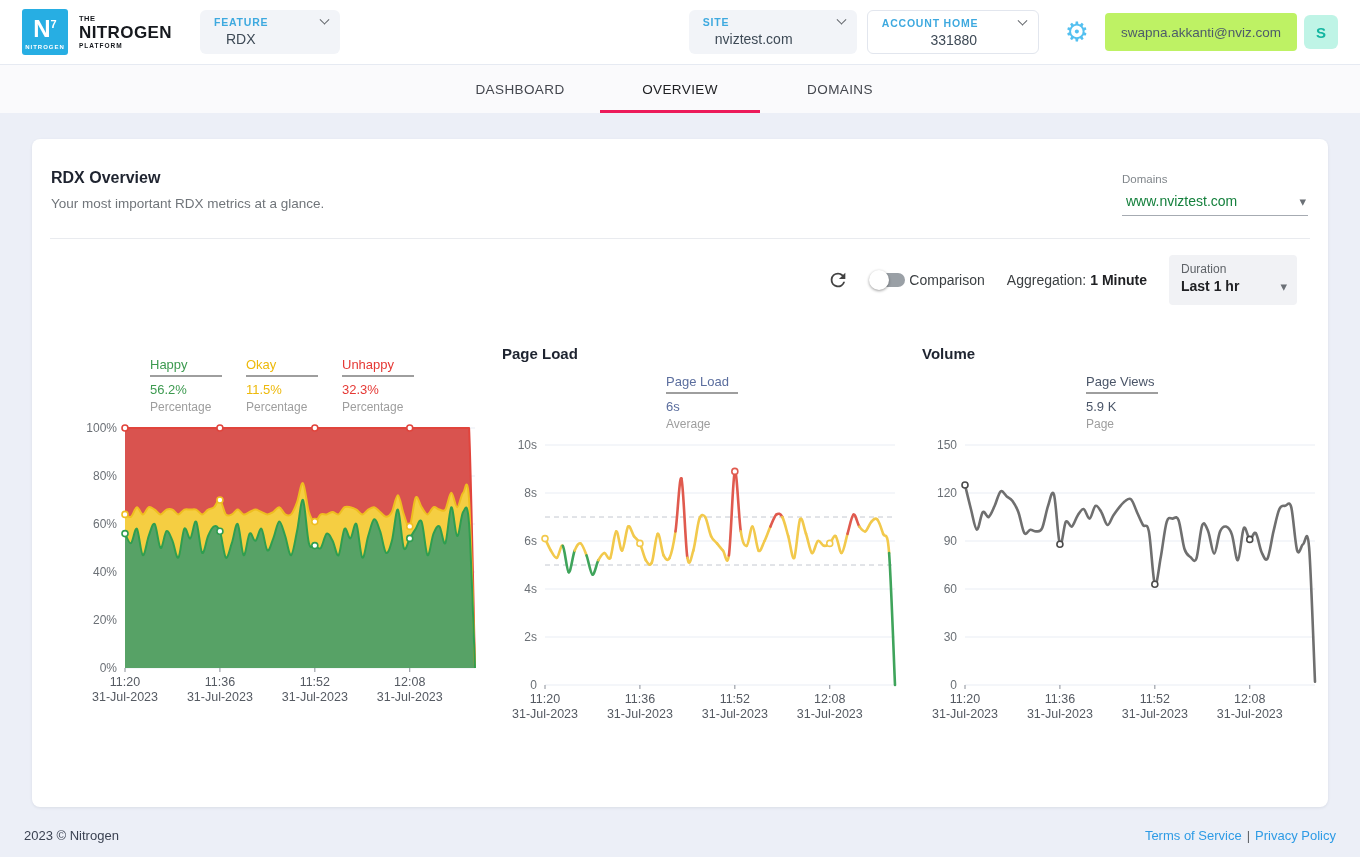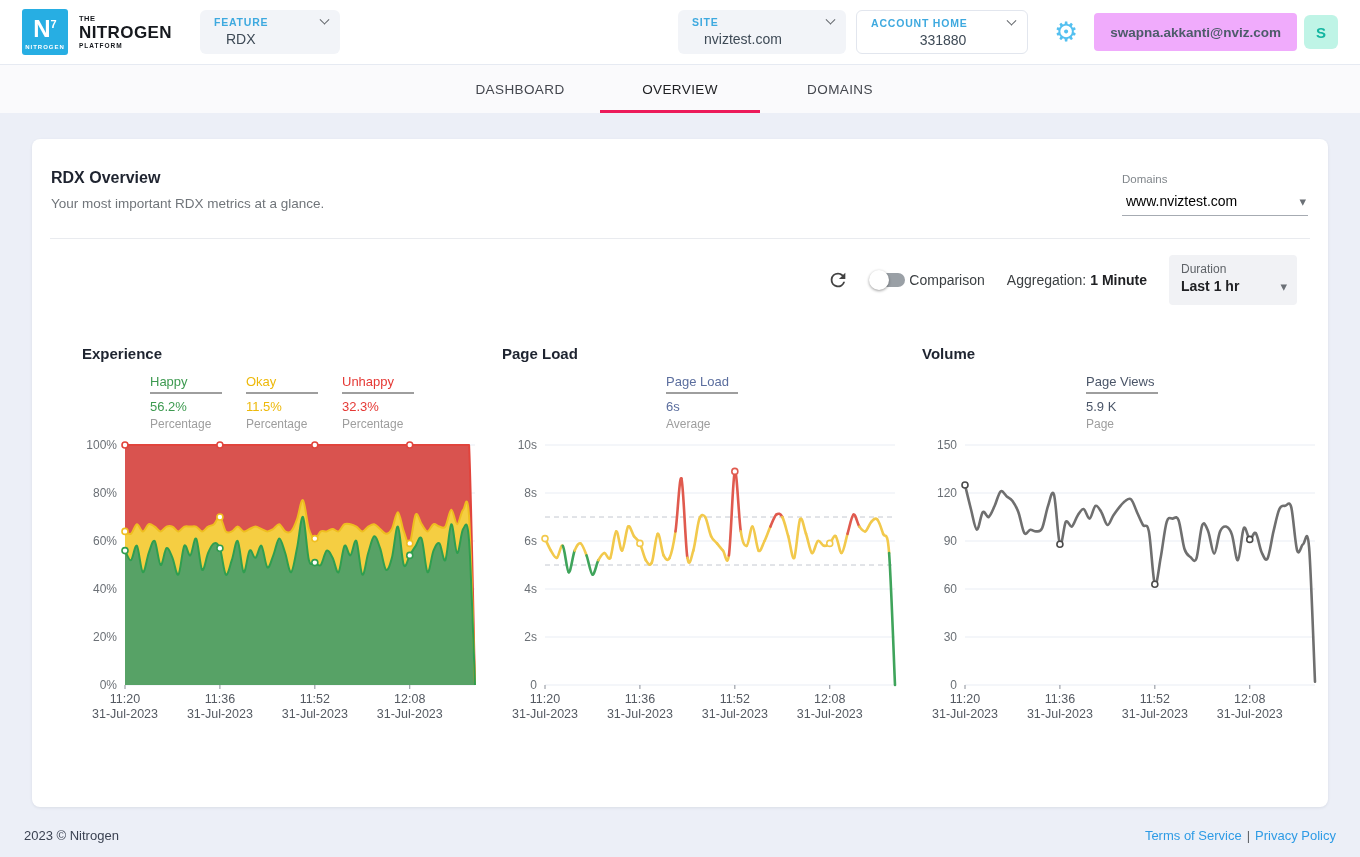--- a/index.html
+++ b/index.html
@@ -23,39 +23,39 @@
   .hdr-top { display:flex; justify-content:space-between; align-items:center; }
   .hdr-label { font-size:10.5px; font-weight:700; color:#3EA9DF; letter-spacing:.8px; }
   .hdr-value { font-size:14px; color:#3E4A56; margin-top:3px; padding-left:12px; }
   .hdr-value.centered { text-align:center; padding-left:0; }
   .chev { width:7px; height:7px; border-right:1.8px solid #5F6368; border-bottom:1.8px solid #5F6368; transform:rotate(45deg) translate(-2px,-2px); }
 
   .spacer { flex:1; }
   .site-box { margin-right:10px; width:168px; }
   .acct-box { margin-right:26px; }
   .gear { font-size:27px; color:#54C0F0; margin-right:16px; cursor:pointer; line-height:1; }
-  .email-chip { height:38px; background:#f0abfc; border-radius:4px; display:flex; align-items:center; padding:0 16px; font-size:13.5px; font-weight:700; color:#4D5B6A; margin-right:7px; cursor:pointer; }
+  .email-chip { height:38px; background:#bef264; border-radius:4px; display:flex; align-items:center; padding:0 16px; font-size:13.5px; font-weight:400; color:#4D5B6A; margin-right:7px; cursor:pointer; }
   .avatar { width:34px; height:34px; border-radius:6px; background:#BFF4E6; color:#12B5A0; font-size:15px; font-weight:700; display:flex; align-items:center; justify-content:center; cursor:pointer; }
 
   
   .tabs { height:48px; background:#FAFAFC; display:flex; justify-content:center; flex:0 0 auto; }
   .tab { width:160px; display:flex; align-items:center; justify-content:center; font-size:13.5px; font-weight:500; color:#44474E; letter-spacing:.4px; position:relative; cursor:pointer; }
   .tab.active { color:#202124; }
   .tab.active::after { content:""; position:absolute; left:0; right:0; bottom:0; height:3px; background:#EC1A5A; }
 
   
   .content { flex:1; padding:26px 32px 0; }
   .card { background:#fff; border-radius:8px; box-shadow:0 1px 3px rgba(60,64,90,.10); height:668px; }
   .card-head { display:flex; justify-content:space-between; padding:30px 20px 0 19px; }
   .page-title { font-size:16px; font-weight:700; color:#1F2430; }
   .page-sub { font-size:13.5px; color:#70757A; margin-top:9px; }
   .domains { width:186px; padding-top:4px; }
   .domains-label { font-size:11.5px; color:#80868B; }
   .domains-value-row { display:flex; justify-content:space-between; align-items:center; border-bottom:1px solid #A6ABB2; padding:8px 2px 6px 4px; cursor:pointer; }
-  .domains-value { font-size:14px; color:#000000; }
+  .domains-value { font-size:14px; color:#15803d; }
   .caret { font-size:13px; color:#6B7076; line-height:1; }
 
   .divider { height:1px; background:#E9EBEF; margin:22px 18px 0 18px; }
 
   .toolbar { display:flex; align-items:center; justify-content:flex-end; gap:22px; padding:16px 31px 0 0; height:66px; }
   .refresh-btn { width:22px; height:22px; cursor:pointer; }
   .toggle-row { display:flex; align-items:center; gap:4px; }
   .switch { width:34px; height:14px; background:#9AA0A6; border-radius:7px; position:relative; cursor:pointer; }
   .knob { position:absolute; left:-2px; top:-3px; width:20px; height:20px; background:#fff; border-radius:50%; box-shadow:0 1px 3px rgba(0,0,0,.4); }
   .tool-text { font-size:14px; color:#3C4043; }
@@ -169,21 +169,20 @@
         <div class="duration-row">
           <span class="duration-value">Last 1 hr</span>
           <span class="caret">▾</span>
         </div>
       </div>
     </div>
 
     <div class="charts-row">
 
       <div class="chart">
-        <div class="chart-title">Experience</div>
         <div class="stats">
           <div class="stat">
             <div class="stat-label" style="color: rgb(61, 154, 80);">Happy</div>
             <div class="stat-value" style="color: rgb(61, 154, 80);">56.2%</div>
             <div class="stat-sub">Percentage</div>
           </div>
           <div class="stat">
             <div class="stat-label" style="color: rgb(237, 185, 11);">Okay</div>
             <div class="stat-value" style="color: rgb(237, 185, 11);">11.5%</div>
             <div class="stat-sub">Percentage</div>

